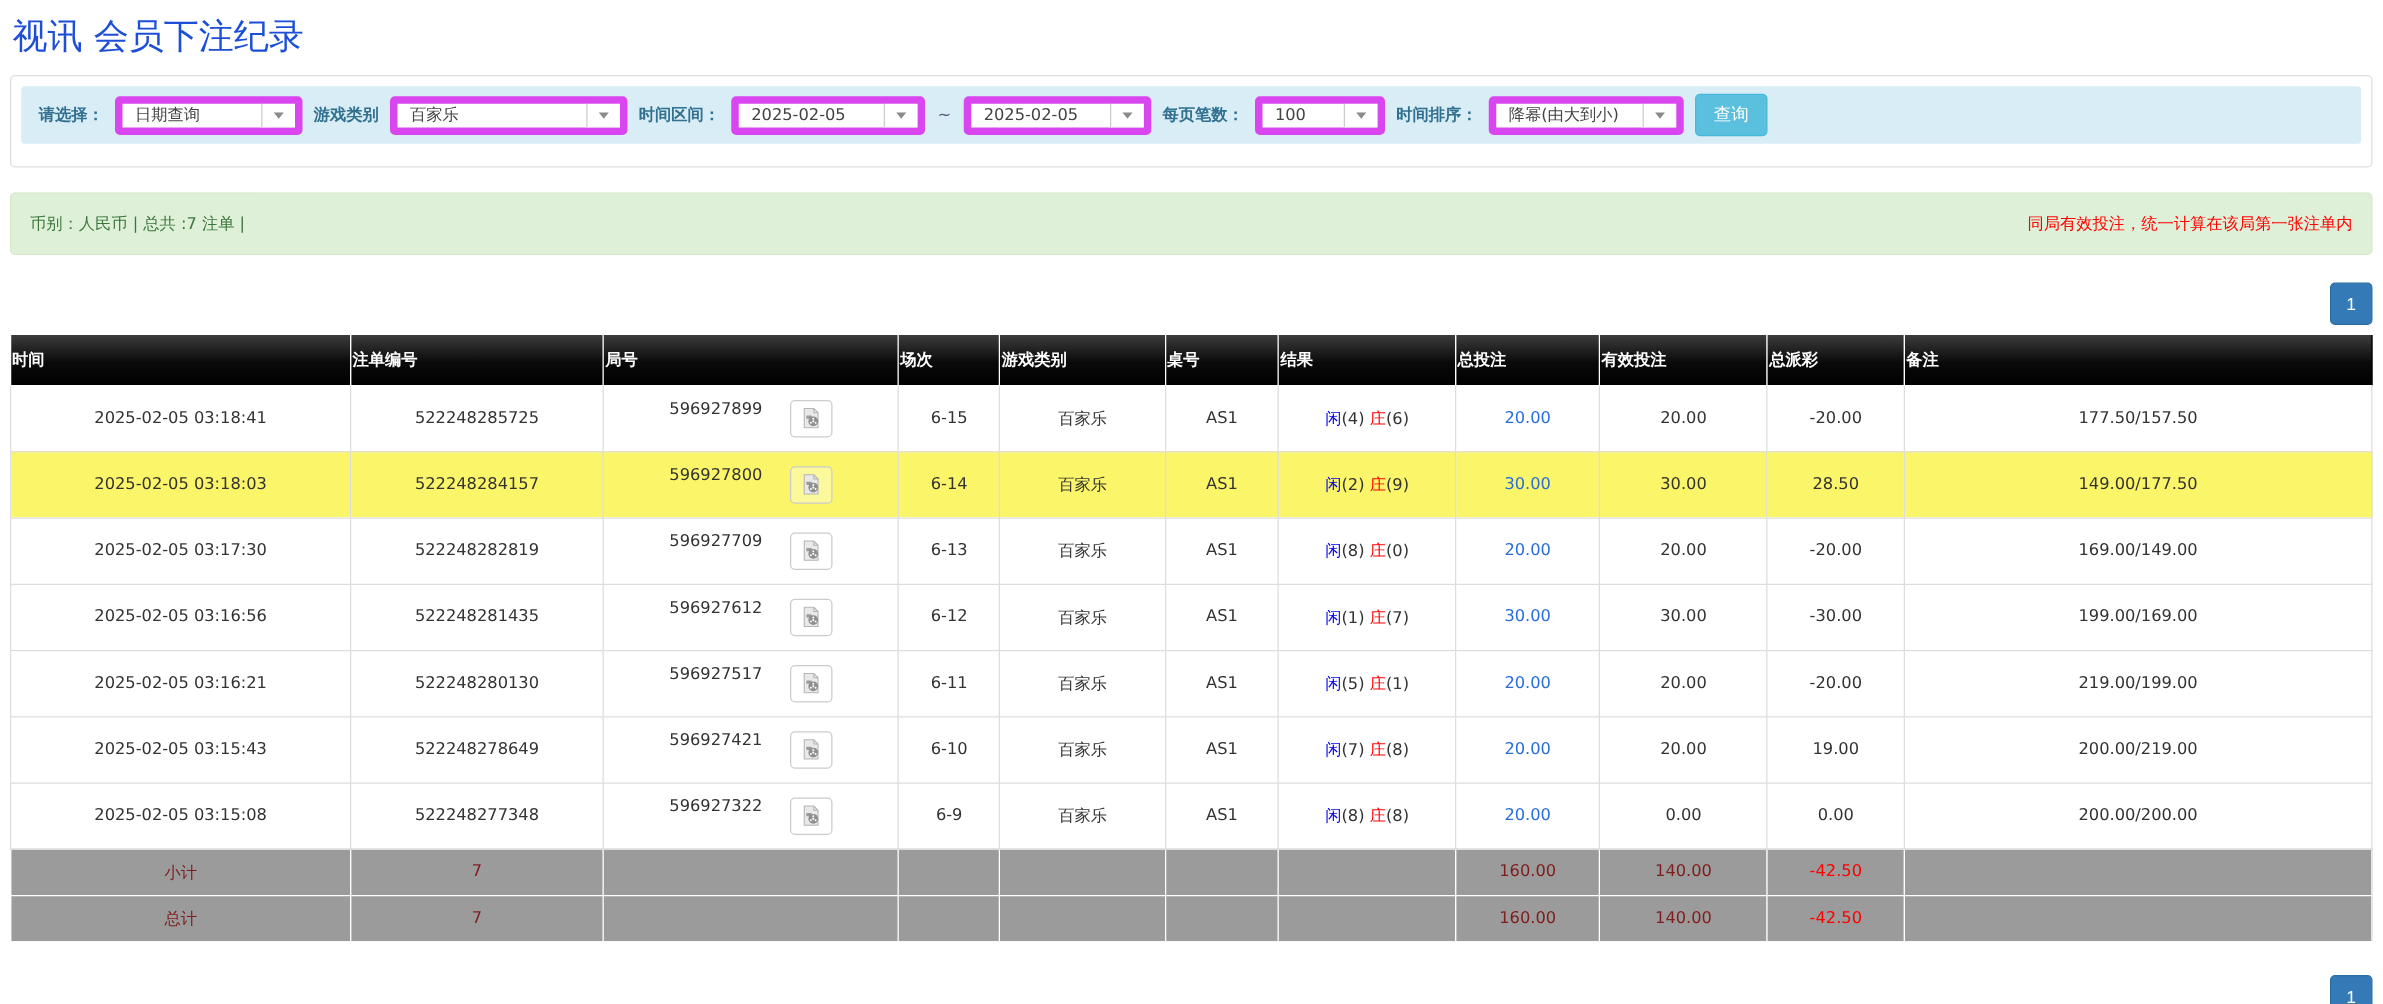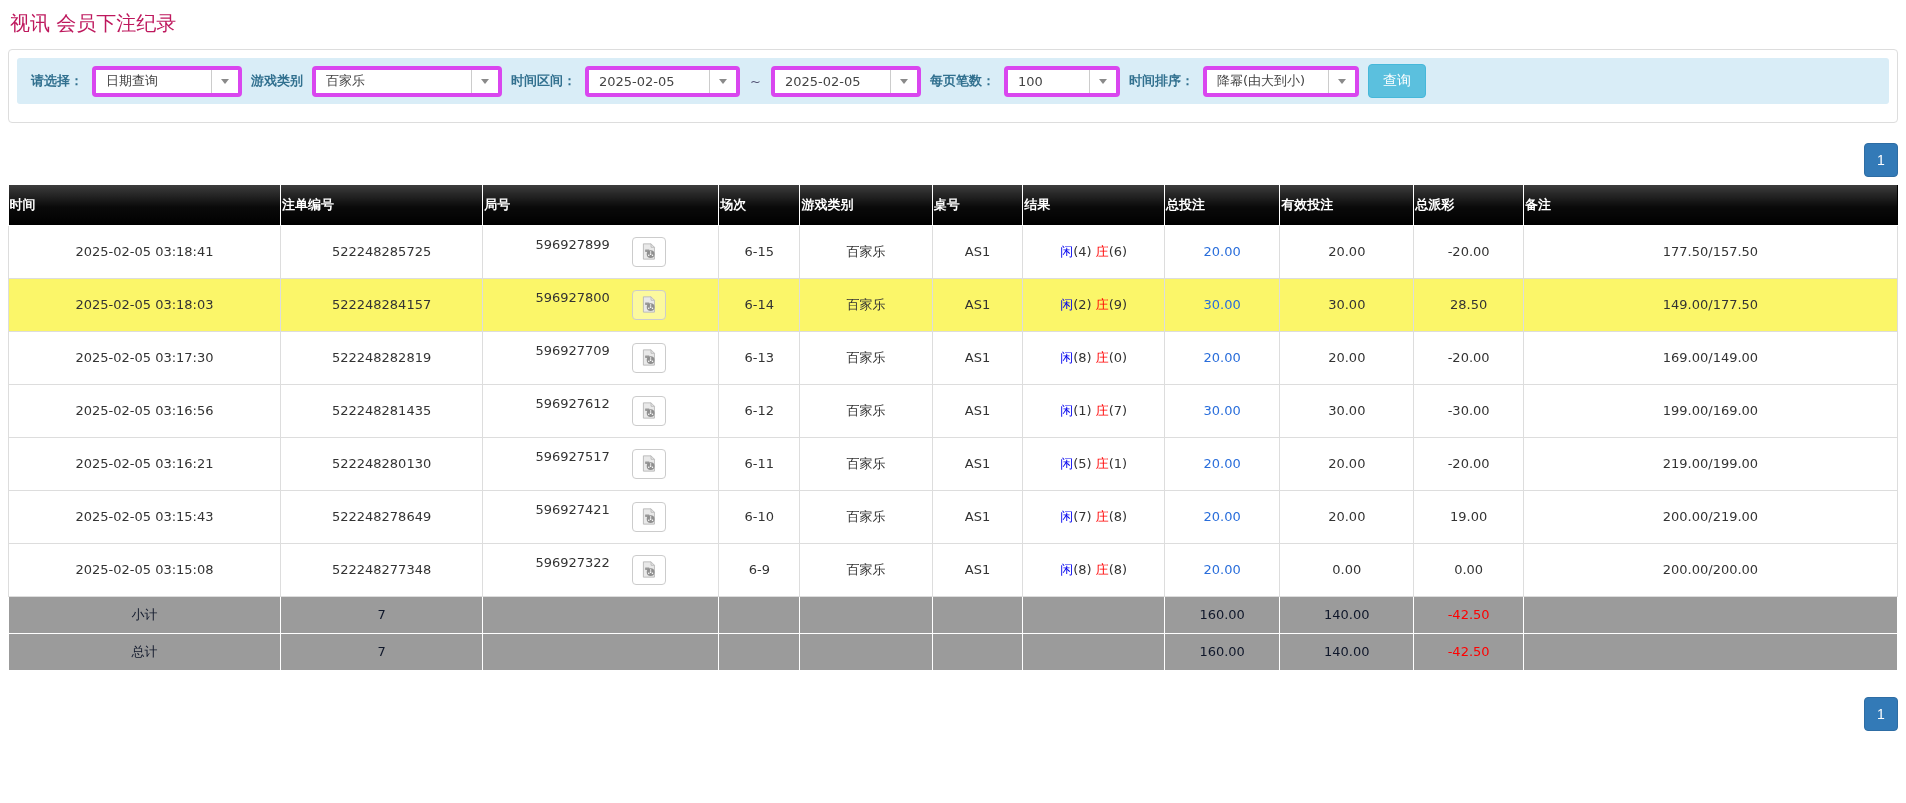--- a/index.html
+++ b/index.html
@@ -6,27 +6,27 @@
     --accent-blue:#5bc0de; --pagination-blue:#337ab7; --link-blue:#2a6edb;
     --player-blue:#0000ee; --banker-red:#ff0000; --negative-red:#ff0000;
     --highlight-yellow:#fbf669; --filter-bar-bg:#d9edf7; --label-blue:#31708f;
     --alert-bg:#dff0d8; --alert-border:#d6e9c6; --alert-text:#3c763d;
     --notice-red:#ff0000; --header-bg:#000000; --summary-gray:#9b9b9b;
   }
   *{box-sizing:border-box;}
   html,body{margin:0;padding:0;background:#fff;}
   body{font-family:"DejaVu Sans","Liberation Sans",sans-serif;font-size:13px;color:#333;}
   .page{width:1906px;padding:8px;}
-  h1.title{font-size:20px;font-weight:400;color:#be185d;margin:2px 0 12px 2px;}
+  h1.title{font-size:28px;font-weight:400;color:#1d4ed8;margin:2px 0 12px 2px;}
 
   
   .filter-panel{border:1px solid #ddd;border-radius:4px;background:#fff;padding:8px 8px 18px 8px;margin-bottom:20px;}
   .filter-bar{background:var(--filter-bar-bg);border-radius:3px;display:flex;align-items:center;gap:9px;padding:7px 14px;height:46px;}
   .flabel{color:var(--label-blue);font-weight:bold;white-space:nowrap;}
-  .combo{display:flex;align-items:stretch;background:#fff;border:4px solid #d946ef;border-radius:4px;height:31px;overflow:hidden;cursor:pointer;}
+  .combo{display:flex;align-items:stretch;background:#fff;border:6px solid #d946ef;border-radius:4px;height:31px;overflow:hidden;cursor:pointer;}
   .combo .combo-val{display:flex;align-items:center;padding:0 10px;color:#444;flex:1;white-space:nowrap;}
   .combo .combo-btn{width:27px;display:flex;align-items:center;justify-content:center;border-left:1px solid #ccc;background:#fff;}
   .caret{width:0;height:0;border-left:4px solid transparent;border-right:4px solid transparent;border-top:5px solid #8a8a8a;}
   .tilde{color:#557;padding:0 1px;}
   .btn-search{background:var(--accent-blue);border:1px solid #46b8da;color:#fff;border-radius:4px;height:34px;padding:0 14px;font-size:14px;cursor:pointer;}
 
   
   .alert-success{background:var(--alert-bg);border:1px solid var(--alert-border);border-radius:4px;
     color:var(--alert-text);padding:15px;display:flex;justify-content:space-between;align-items:center;margin-bottom:22px;}
   .alert-success .notice{color:var(--notice-red);}
@@ -46,21 +46,21 @@
   table.records td{border:1px solid #ddd;text-align:center;height:53px;color:#333;background:#fff;}
   tr.hl td{background:var(--highlight-yellow);margin-top:22px;}
   td.c-round .round-wrap{display:flex;align-items:flex-start;justify-content:center;gap:22px;}
   .video-btn{width:34px;height:30px;border:1px solid #ccc;border-radius:4px;background:rgba(255,255,255,0.35);
     display:inline-flex;align-items:center;justify-content:center;cursor:pointer;padding:0;}
   .res-player{color:var(--player-blue);}
   .res-banker{color:var(--banker-red);}
   .res-score{color:#333;}
   a.bet-link{color:var(--link-blue);text-decoration:none;cursor:pointer;}
   td.neg{color:var(--negative-red);}
-  tbody.summary td{background:var(--summary-gray);color:#0f172a;height:37px;border:1px solid #fff;}
+  tbody.summary td{background:var(--summary-gray);color:#7f1d1d;height:37px;border:1px solid #fff;}
   tbody.summary td.neg{color:var(--negative-red);}
 </style>
 </head>
 <body>
 
 <div class="page">
 
   <h1 class="title">视讯 会员下注纪录</h1>
 
   <div class="filter-panel">
@@ -90,39 +90,43 @@
       </div>
       <span class="tilde">~</span>
       <div class="combo" style="width:150px">
         <span class="combo-val">2025-02-05</span>
         <span class="combo-btn">
             <span class="caret"></span>
           </span>
       </div>
 
       <span class="flabel">每页笔数：</span>
-      <div class="combo" style="width:116px">
+      <div class="combo" style="width:104px">
         <span class="combo-val">100</span>
         <span class="combo-btn">
             <span class="caret"></span>
           </span>
       </div>
 
       <span class="flabel">时间排序：</span>
       <div class="combo" style="width:156px">
         <span class="combo-val">降幂(由大到小)</span>
         <span class="combo-btn">
             <span class="caret"></span>
           </span>
       </div>
 
       <button class="btn-search">查询</button>
     </div>
   </div>
 
+  <div class="alert-success">
+    <span>币别：人民币 | 总共 :7 注单 |</span>
+    <span class="notice">同局有效投注，统一计算在该局第一张注单内</span>
+  </div>
 
   <div class="pager top">
     <button class="page-btn">1</button>
   </div>
 
   <table class="records">
     <colgroup id="cols">
         <col style="width: 14.4%;">
         <col style="width: 10.7%;">
         <col style="width: 12.5%;">

